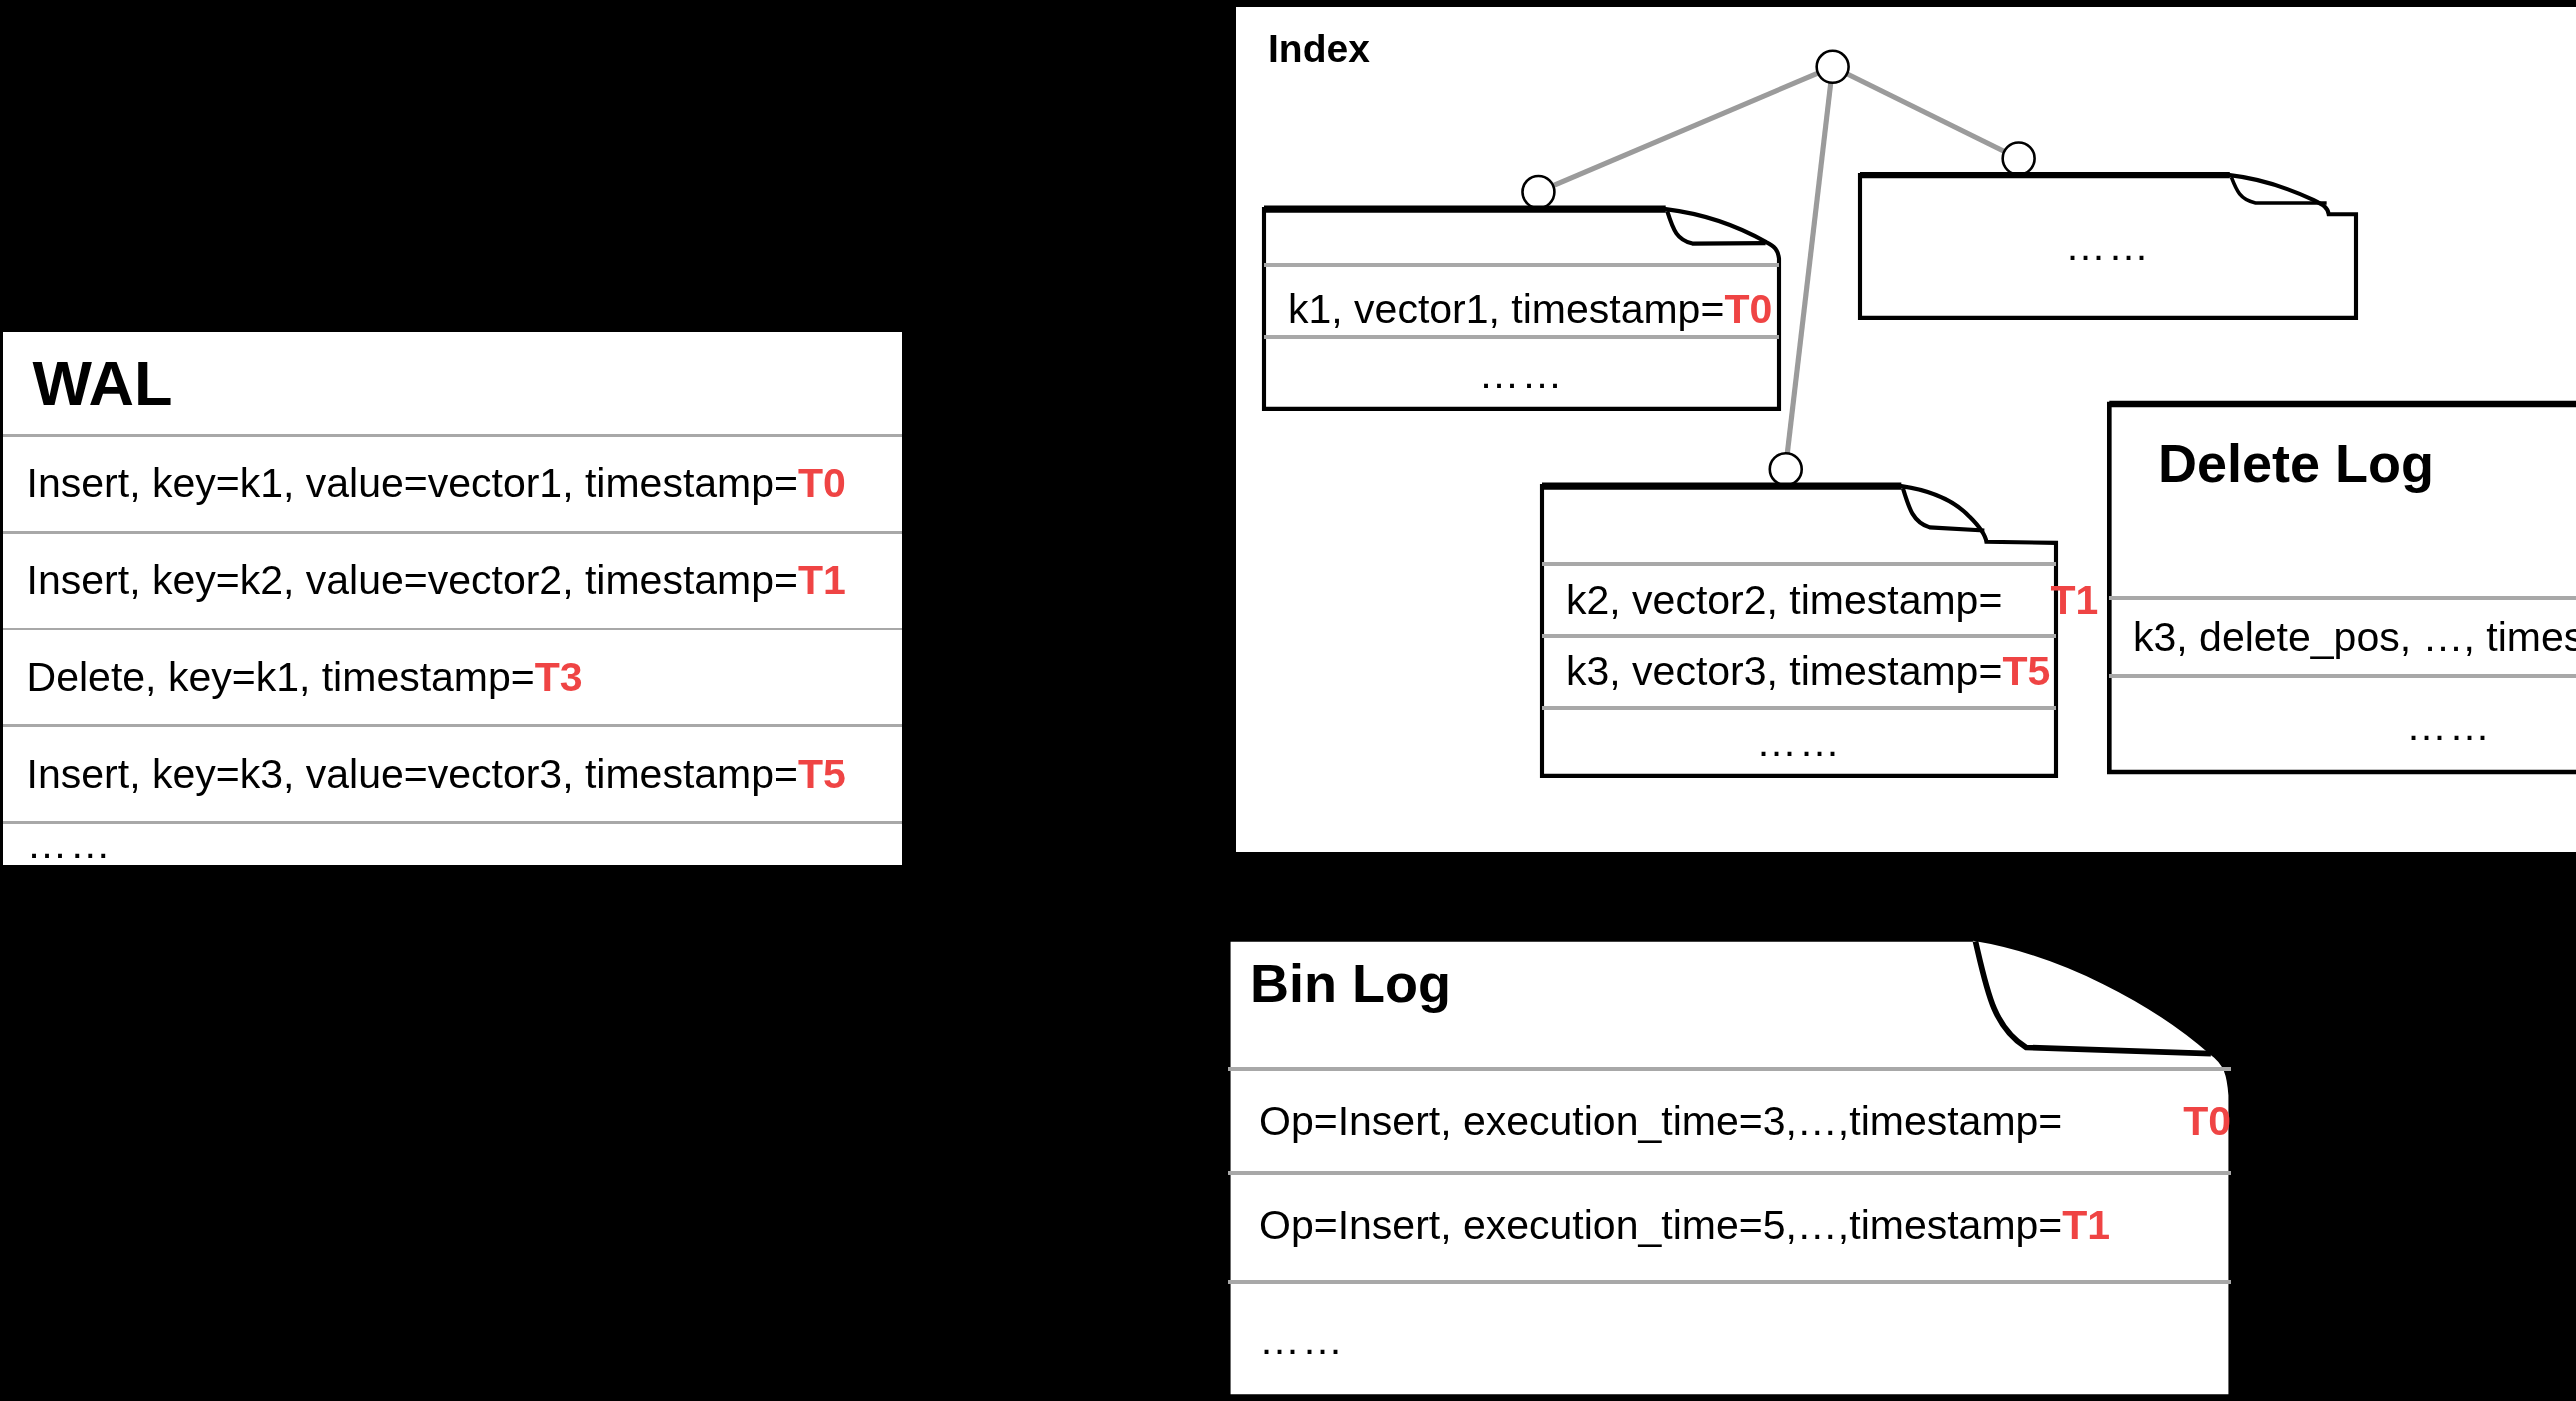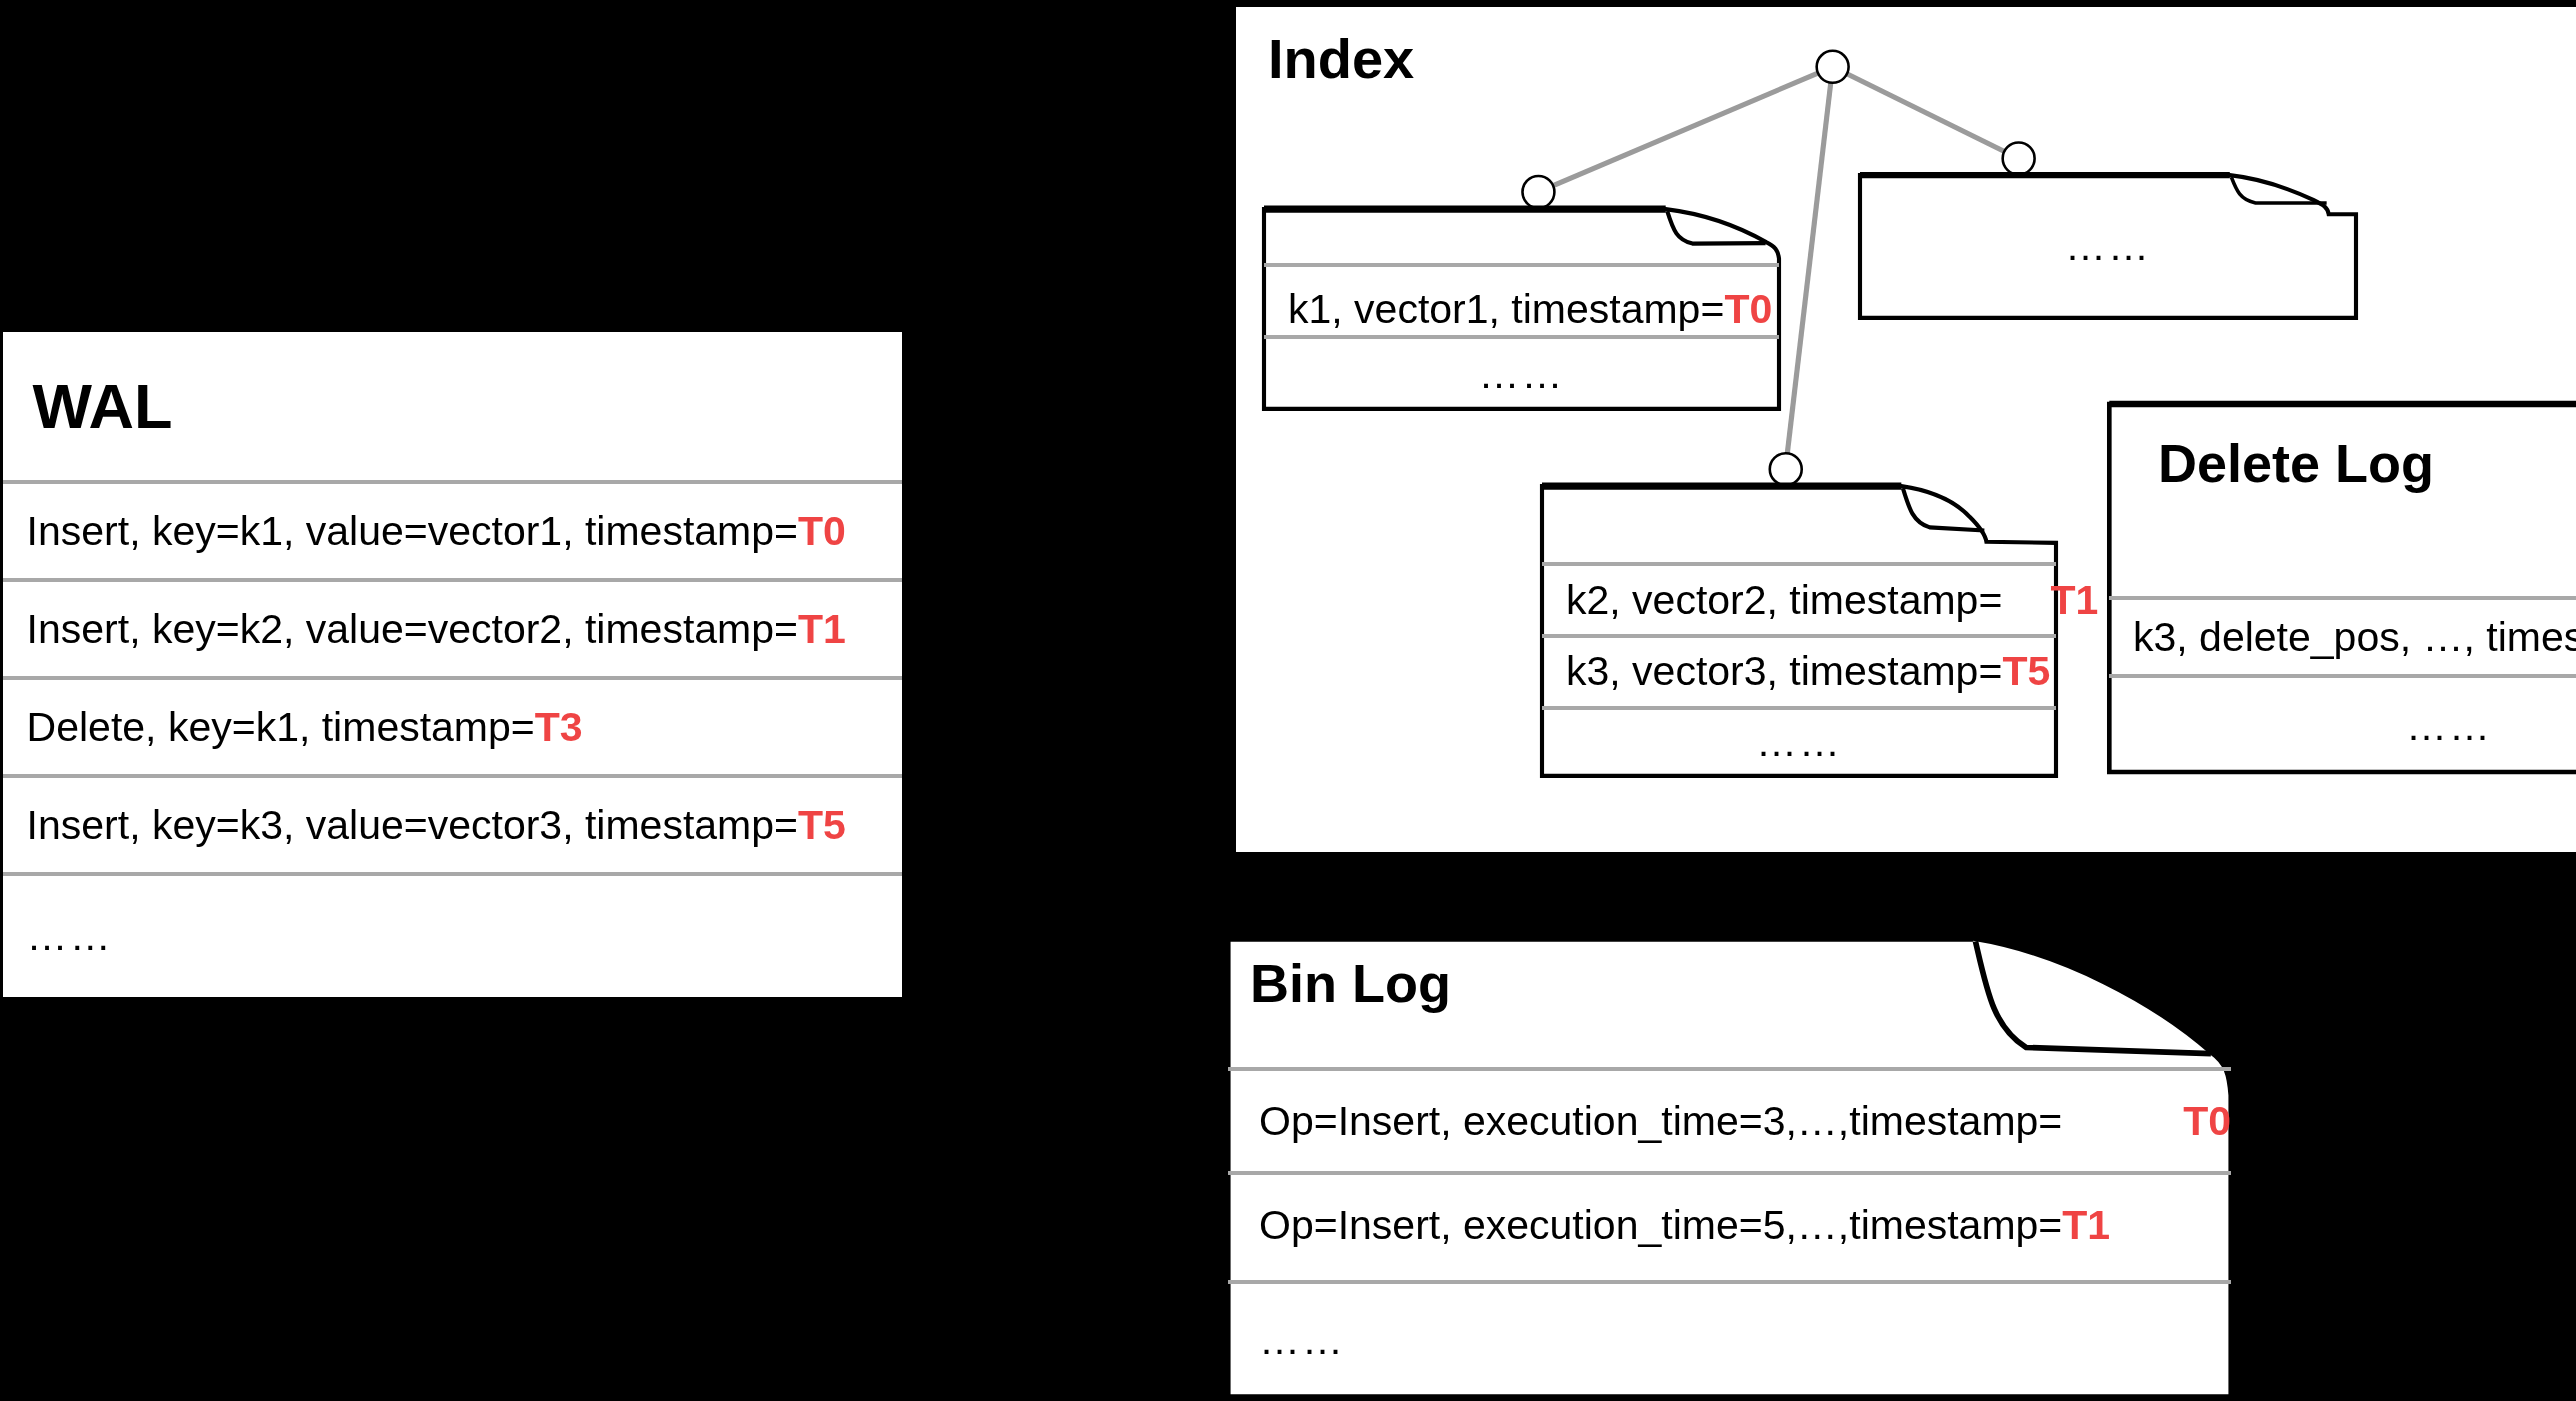--- a/index.html
+++ b/index.html
@@ -7,31 +7,31 @@
          font-family:"Liberation Sans",sans-serif;color:#000;}
 
   
   .sep{height:4.1px;background:#a8a8a8;width:100%;}
   .row{display:flex;align-items:center;white-space:nowrap;font-size:41px;line-height:1;}
   .ts{font-weight:700;color:#ef4444;}
   .dots{letter-spacing:2.1px;}
   .center{justify-content:center;}
 
   
-  .wal{position:absolute;left:2.6px;top:332px;width:899px;height:665px;background:#fff;
+  .wal{position:absolute;left:2.6px;top:332px;width:899px;height:533px;background:#fff;
        display:flex;flex-direction:column;}
   .wal-title{height:148px;display:flex;align-items:center;padding-left:30px;
              font-size:63px;font-weight:700;}
   .wal .row{flex:0 0 94px;padding-left:24px;}
   .wal .row.last{flex:1 1 auto;}
 
   
   .index-panel{position:absolute;left:1234px;top:5.2px;width:1578px;height:849px;
                background:#fff;border:2.6px solid #000;box-sizing:border-box;}
-  .panel-title{position:absolute;left:32px;top:20.6px;font-size:56px;font-weight:700;line-height:1.1;}
+  .panel-title{position:absolute;left:32px;top:20.6px;font-size:39px;font-weight:700;line-height:1.1;}
   .tree{position:absolute;left:0;top:0;width:1573px;height:844px;overflow:visible;}
 
   
   .doc{position:absolute;}
   .doc > svg{position:absolute;left:0;top:0;overflow:visible;}
   .doc .inner{position:absolute;left:0;top:0;right:0;bottom:0;}
   .doc .row{position:absolute;left:0;right:0;padding-left:24px;}
   .doc .sep{position:absolute;left:0;right:0;}
   .doc-title{position:absolute;font-weight:700;line-height:1.1;}
 

